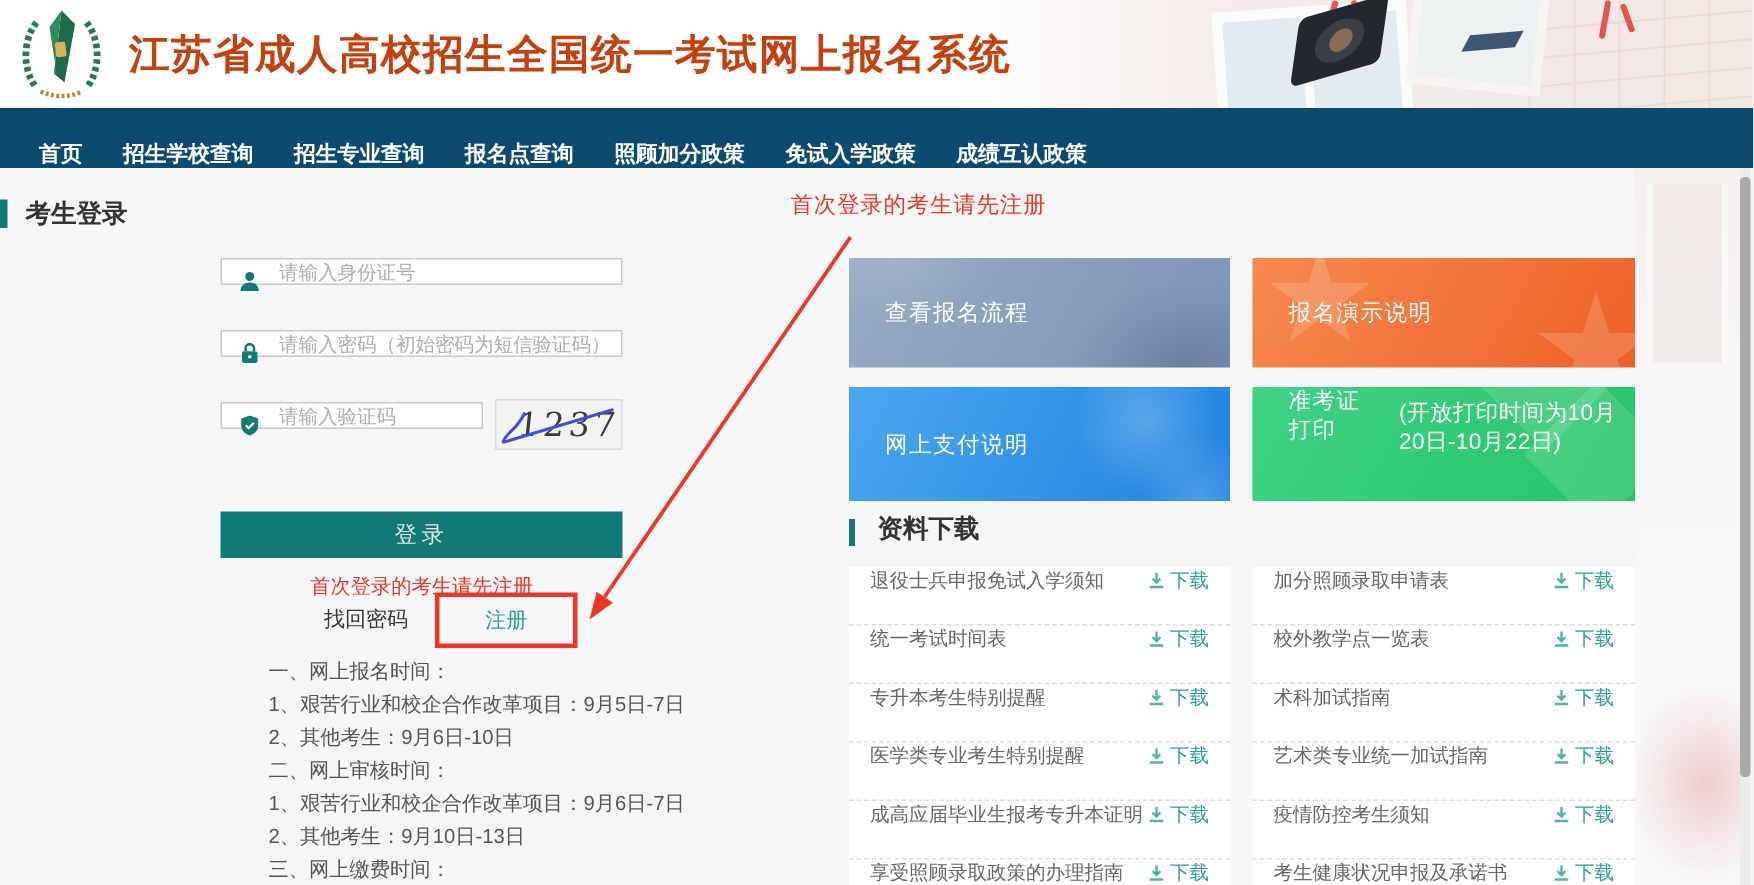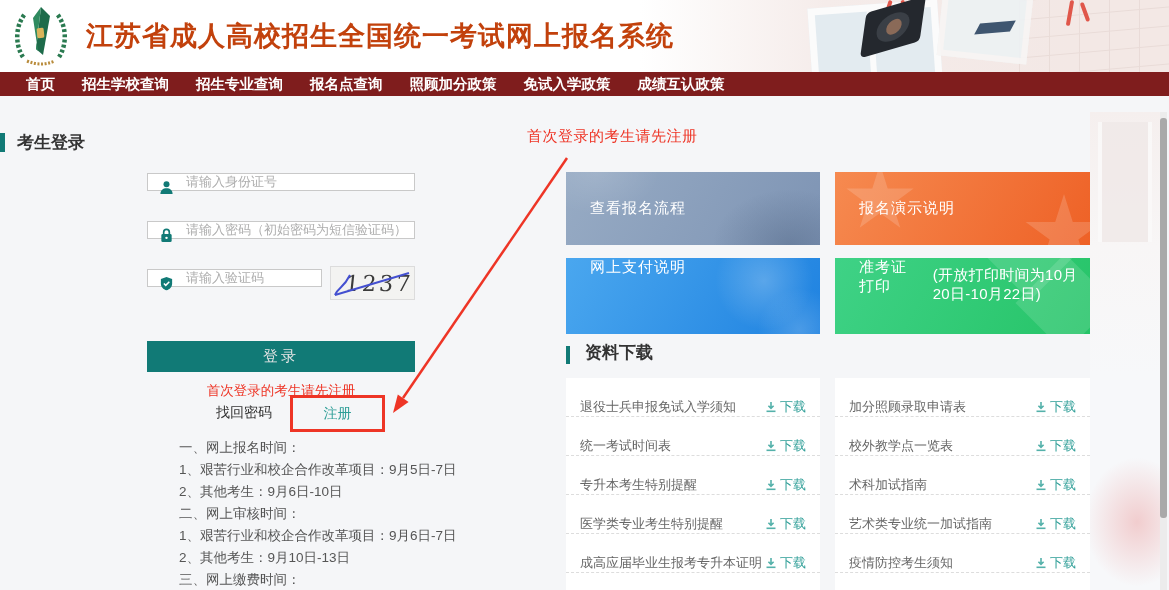--- a/index.html
+++ b/index.html
@@ -28,22 +28,22 @@
   .tassel{position:absolute;width:4px;height:18px;background:#e0564a;border-radius:2px;}
   .tassel.t1{left:246px;top:0;transform:rotate(18deg);}
   .tassel.t2{left:262px;top:0;transform:rotate(-14deg);height:14px;}
   .tassel.t3{left:428px;top:0;transform:rotate(10deg);height:26px;}
   .tassel.t4{left:443px;top:2px;transform:rotate(-20deg);height:20px;}
   .logo{position:absolute;left:12px;top:4px;width:58px;height:63px;}
   .site-title{position:absolute;left:86px;top:0;height:72px;display:flex;align-items:center;
     font-size:27px;font-weight:bold;color:#c2410c;letter-spacing:1px;white-space:nowrap;}
 
   
-  .nav{position:absolute;left:0;top:72px;width:1169px;height:24px;background:#7f1d1d;
-    display:flex;align-items:center;padding-left:26px;box-sizing:border-box;gap:27px;z-index:2;}
+  .nav{position:absolute;left:0;top:72px;width:1169px;height:40px;background:#0c4a6e;
+    display:flex;align-items:flex-end;padding-left:26px;box-sizing:border-box;gap:27px;z-index:2;}
   .nav-item{color:#ffffff;font-size:14.5px;font-weight:600;text-decoration:none;cursor:pointer;white-space:nowrap;}
 
   
   .sec-bar{position:absolute;width:5px;height:19px;background:#117a76;}
   .sec-title{position:absolute;font-size:17px;font-weight:bold;color:#333;white-space:nowrap;}
 
   
   .field{position:absolute;left:147px;width:268px;height:18px;}
   .field .f-icon{position:absolute;left:12px;top:8px;width:15px;height:15px;z-index:1;}
   .fld-input{width:100%;height:100%;box-sizing:border-box;border:1px solid #c9c9c9;background:#fff;
@@ -70,42 +70,42 @@
 
   
   .card{position:absolute;overflow:hidden;cursor:pointer;color:#fff;}
   .card-label{position:relative;z-index:2;font-size:15px;letter-spacing:1px;}
   .card-a{left:566px;top:172px;width:254px;height:73px;display:flex;align-items:center;
     background:radial-gradient(90px 60px at 12% 0%,rgba(255,255,255,.12),transparent 70%),
                radial-gradient(110px 80px at 88% 100%,rgba(30,50,80,.22),transparent 70%),
                linear-gradient(120deg,#97abc4,#7e94b4);}
   .card-b{left:835px;top:172px;width:255px;height:73px;display:flex;align-items:center;
     background:linear-gradient(120deg,#f68a50,#ee6126);}
-  .card-c{left:566px;top:258px;width:254px;height:76px;display:flex;
+  .card-c{left:566px;top:258px;width:254px;height:76px;display:flex;align-items:center;
     background:radial-gradient(70px 70px at 78% 30%,rgba(255,255,255,.22),transparent 70%),
                radial-gradient(60px 60px at 92% 95%,rgba(255,255,255,.18),transparent 70%),
                linear-gradient(120deg,#4aa7ef,#1f82e0);}
   .card-d{left:835px;top:258px;width:255px;height:76px;display:flex;flex-direction:row;justify-content:center;
     background:linear-gradient(120deg,#3fd286,#26c468);}
   .card-a .card-label,.card-b .card-label,.card-c .card-label{margin-left:24px;}
   .card-d .card-label{margin-left:24px;}
   .card-sub{position:relative;z-index:2;margin:8px 0 0 24px;font-size:15px;letter-spacing:.3px;}
   .deco-star{position:absolute;background:rgba(255,255,255,.16);
     clip-path:polygon(50% 0%,61% 35%,98% 35%,68% 57%,79% 91%,50% 70%,21% 91%,32% 57%,2% 35%,39% 35%);}
   .star1{left:10px;top:-8px;width:70px;height:70px;}
   .star2{right:-14px;top:22px;width:80px;height:80px;}
   .deco-chev{position:absolute;background:rgba(255,255,255,.13);transform:rotate(45deg);}
   .chev1{right:30px;top:-30px;width:60px;height:60px;}
   .chev2{right:-10px;top:10px;width:70px;height:70px;}
 
   
   .dl-panel{position:absolute;top:378px;background:#fff;}
   .dl-left{left:566px;width:254px;}
   .dl-right{left:835px;width:255px;}
-  .dl-row{height:39px;display:flex;align-items:flex-end;justify-content:space-between;
+  .dl-row{height:39px;display:flex;align-items:flex-start;justify-content:space-between;
     padding:0 14px;box-sizing:border-box;border-bottom:1px dashed #ddd;}
   .dl-label{font-size:13px;color:#666;white-space:nowrap;overflow:hidden;}
   .dl-link{display:flex;align-items:center;gap:3px;font-size:13px;color:#2e9e97;cursor:pointer;
     text-decoration:none;flex:none;}
 
   
   .right-strip{position:absolute;left:1090px;top:112px;width:70px;height:478px;overflow:hidden;
     background:linear-gradient(180deg,#f5efee 0%,#f8f6f6 28%,#f7f8fa 55%,#f7f8fa 100%);}
   .strip-window{position:absolute;left:8px;top:10px;width:46px;height:120px;background:#f0e9e8;
     border-left:4px solid #fbfafa;border-right:4px solid #fbfafa;opacity:.8;}

